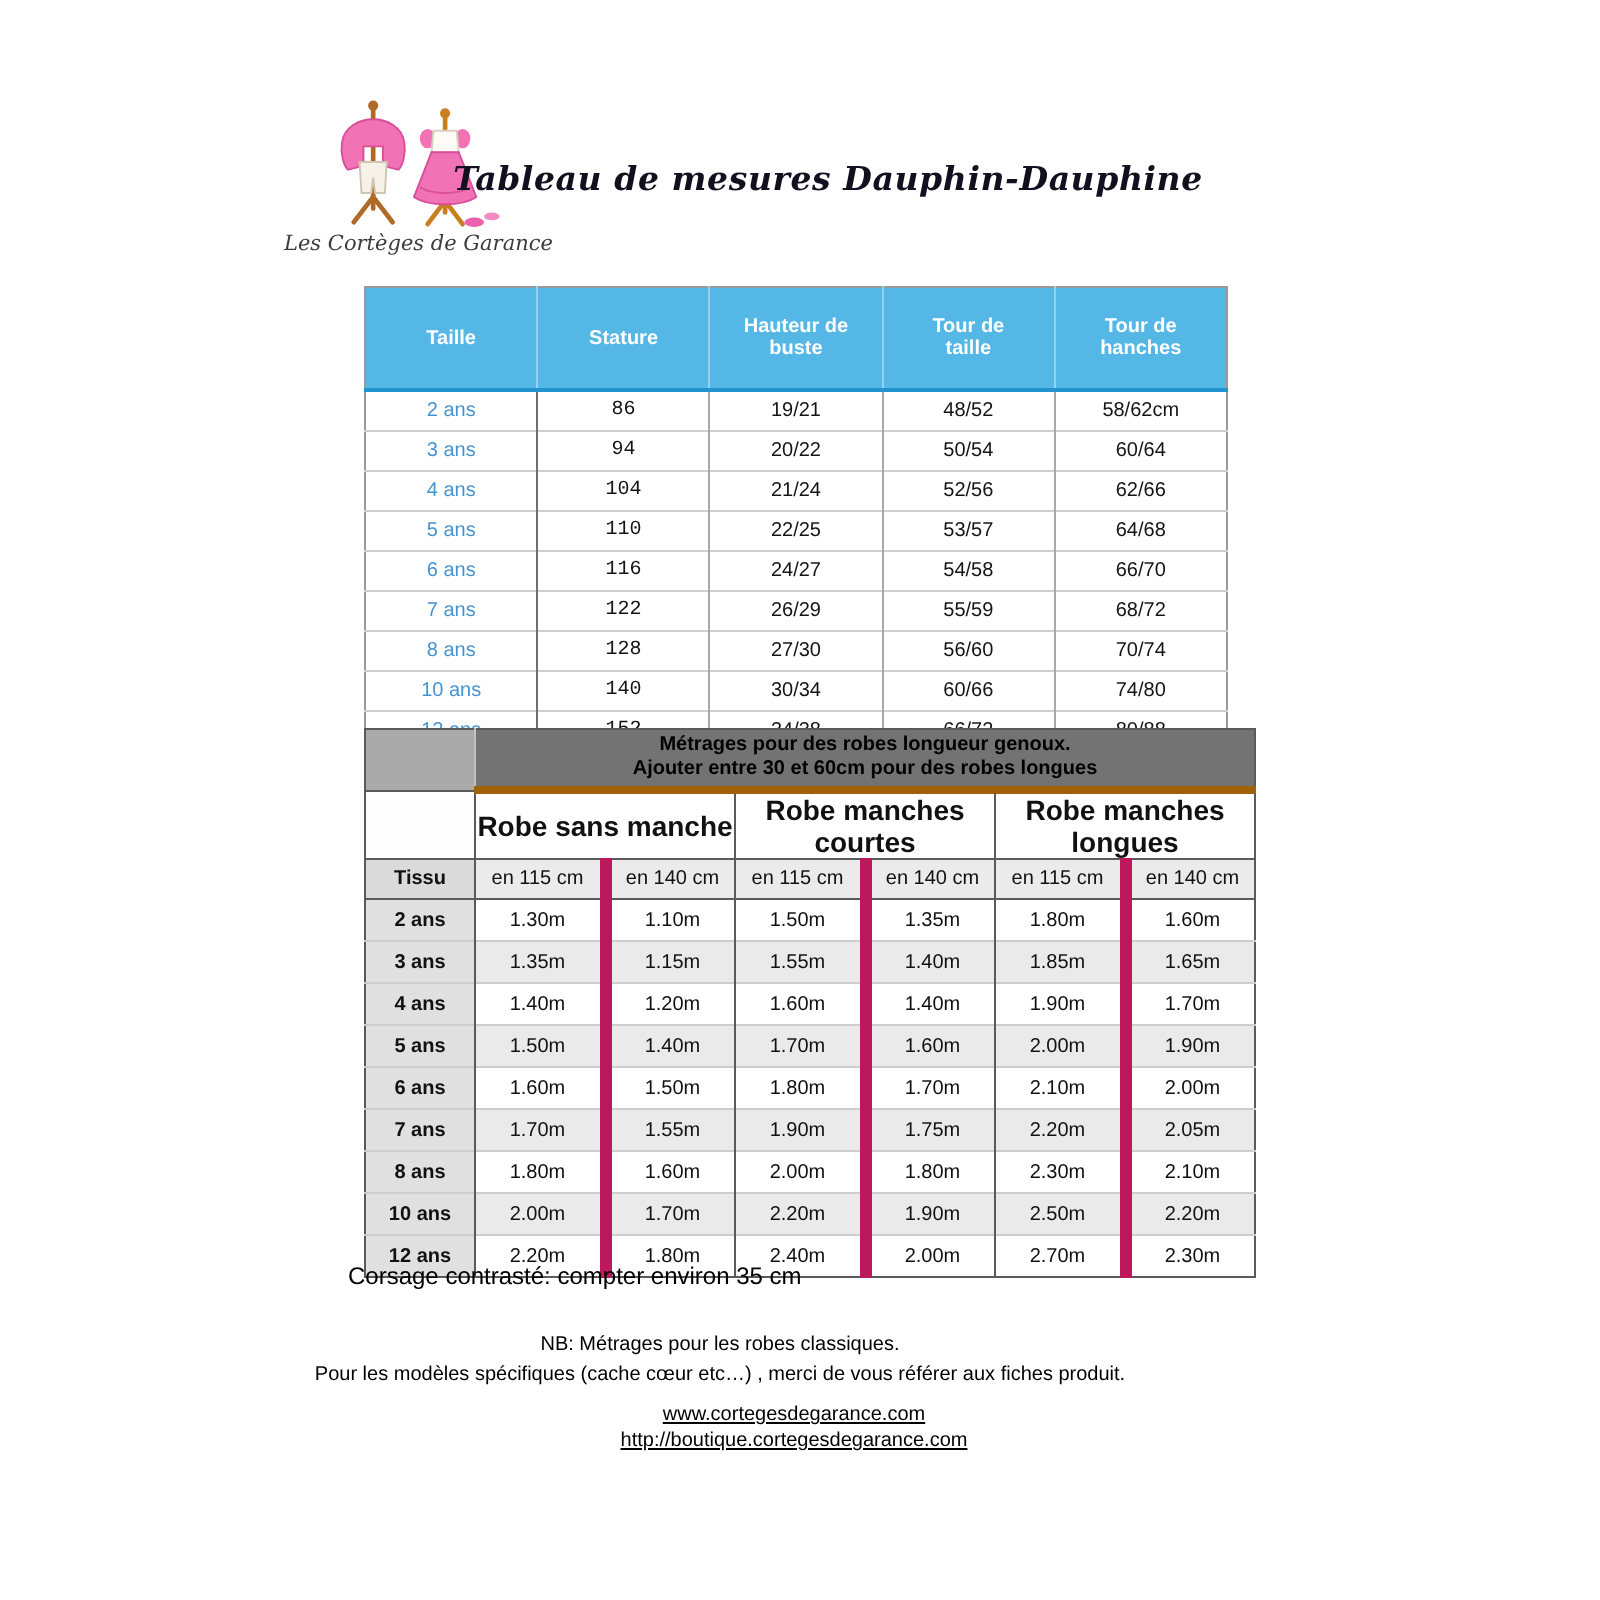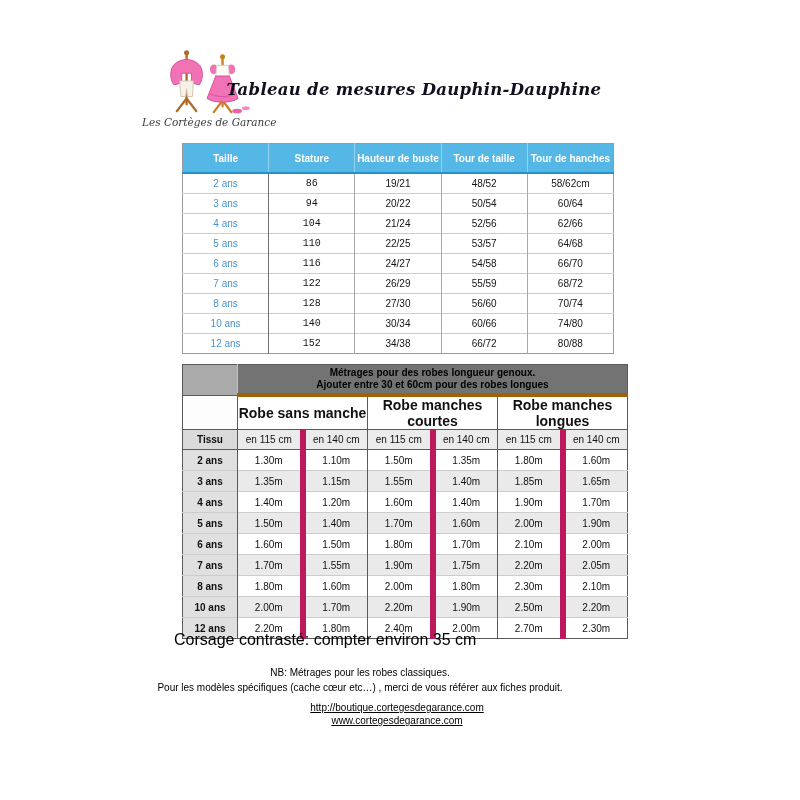--- a/index.html
+++ b/index.html
@@ -24,21 +24,21 @@
   }
 
   
   .size-table{
     position:absolute;left:182px;top:143px;width:432px;
     border-collapse:collapse;table-layout:fixed;text-align:center;
     font-size:10px;border:1px solid #9a9a9a;
   }
   .size-table th{
     height:26px;background:#54b7e6;color:#ffffff;font-weight:bold;font-size:10px;
-    border-bottom:2px solid #2193ce;border-left:1px solid #93d3f1;padding:1px;
+    border-bottom:2px solid #2193ce;border-left:1px solid #93d3f1;padding:12px;
   }
   .size-table th:first-child{border-left:none;}
   .size-table td{
     height:19px;padding:0;border-top:1px solid #cdcdcd;border-left:1px solid #a8a8a8;
     color:#141414;background:#fff;
   }
   .size-table td:first-child{border-left:none;color:#4793d1;cursor:pointer;}
   .size-table td:nth-child(2){border-left:1px solid #6f6f6f;font-family:Liberation Mono, monospace;}
 
   
@@ -63,21 +63,21 @@
     background:#dadada;font-weight:bold;height:19px;border-bottom:1px solid #5a5a5a;margin-left:40px;
   }
   .mt-width{background:#ebebeb;font-weight:normal;border-bottom:1px solid #5a5a5a;height:19px;}
   .metrage-table .major{border-left:1px solid #5a5a5a;}
   .metrage-table .minor{border-left:6px solid #be185d;}
   .metrage-table tbody td{height:20px;border-top:1px solid #cdcdcd;background:#fff;}
   .metrage-table tbody td.label{background:#e0e0e0;font-weight:bold;}
   .metrage-table tbody tr.stripe td.val{background:#eaeaea;}
 
   
-  .note-corsage{position:absolute;left:174px;top:631px;font-size:16px;color:#000;}
+  .note-corsage{position:absolute;left:174px;top:631px;font-size:12px;color:#000;}
   .note-nb{
     position:absolute;left:0;top:665px;width:720px;text-align:center;
     font-size:10px;line-height:15px;color:#000;
   }
   .links{position:absolute;left:0;top:701px;width:794px;text-align:center;font-size:10px;line-height:13px;}
   .links a{display:block;color:#000;text-decoration:underline;cursor:pointer;}
 </style>
 </head>
 <body>
 
@@ -312,17 +312,17 @@
         </tr>
       </tbody>
   </table>
 
   <div class="note-corsage">Corsage contrasté: compter environ 35 cm</div>
   <div class="note-nb">
     <div>NB: Métrages pour les robes classiques.</div>
     <div>Pour les modèles spécifiques (cache cœur etc…) , merci de vous référer aux fiches produit.</div>
   </div>
   <div class="links">
+    <a>www.cortegesdegarance.com</a>
     <a>http://boutique.cortegesdegarance.com</a>
-    <a>www.cortegesdegarance.com</a>
   </div>
 
 </div>
 
 </body></html>

